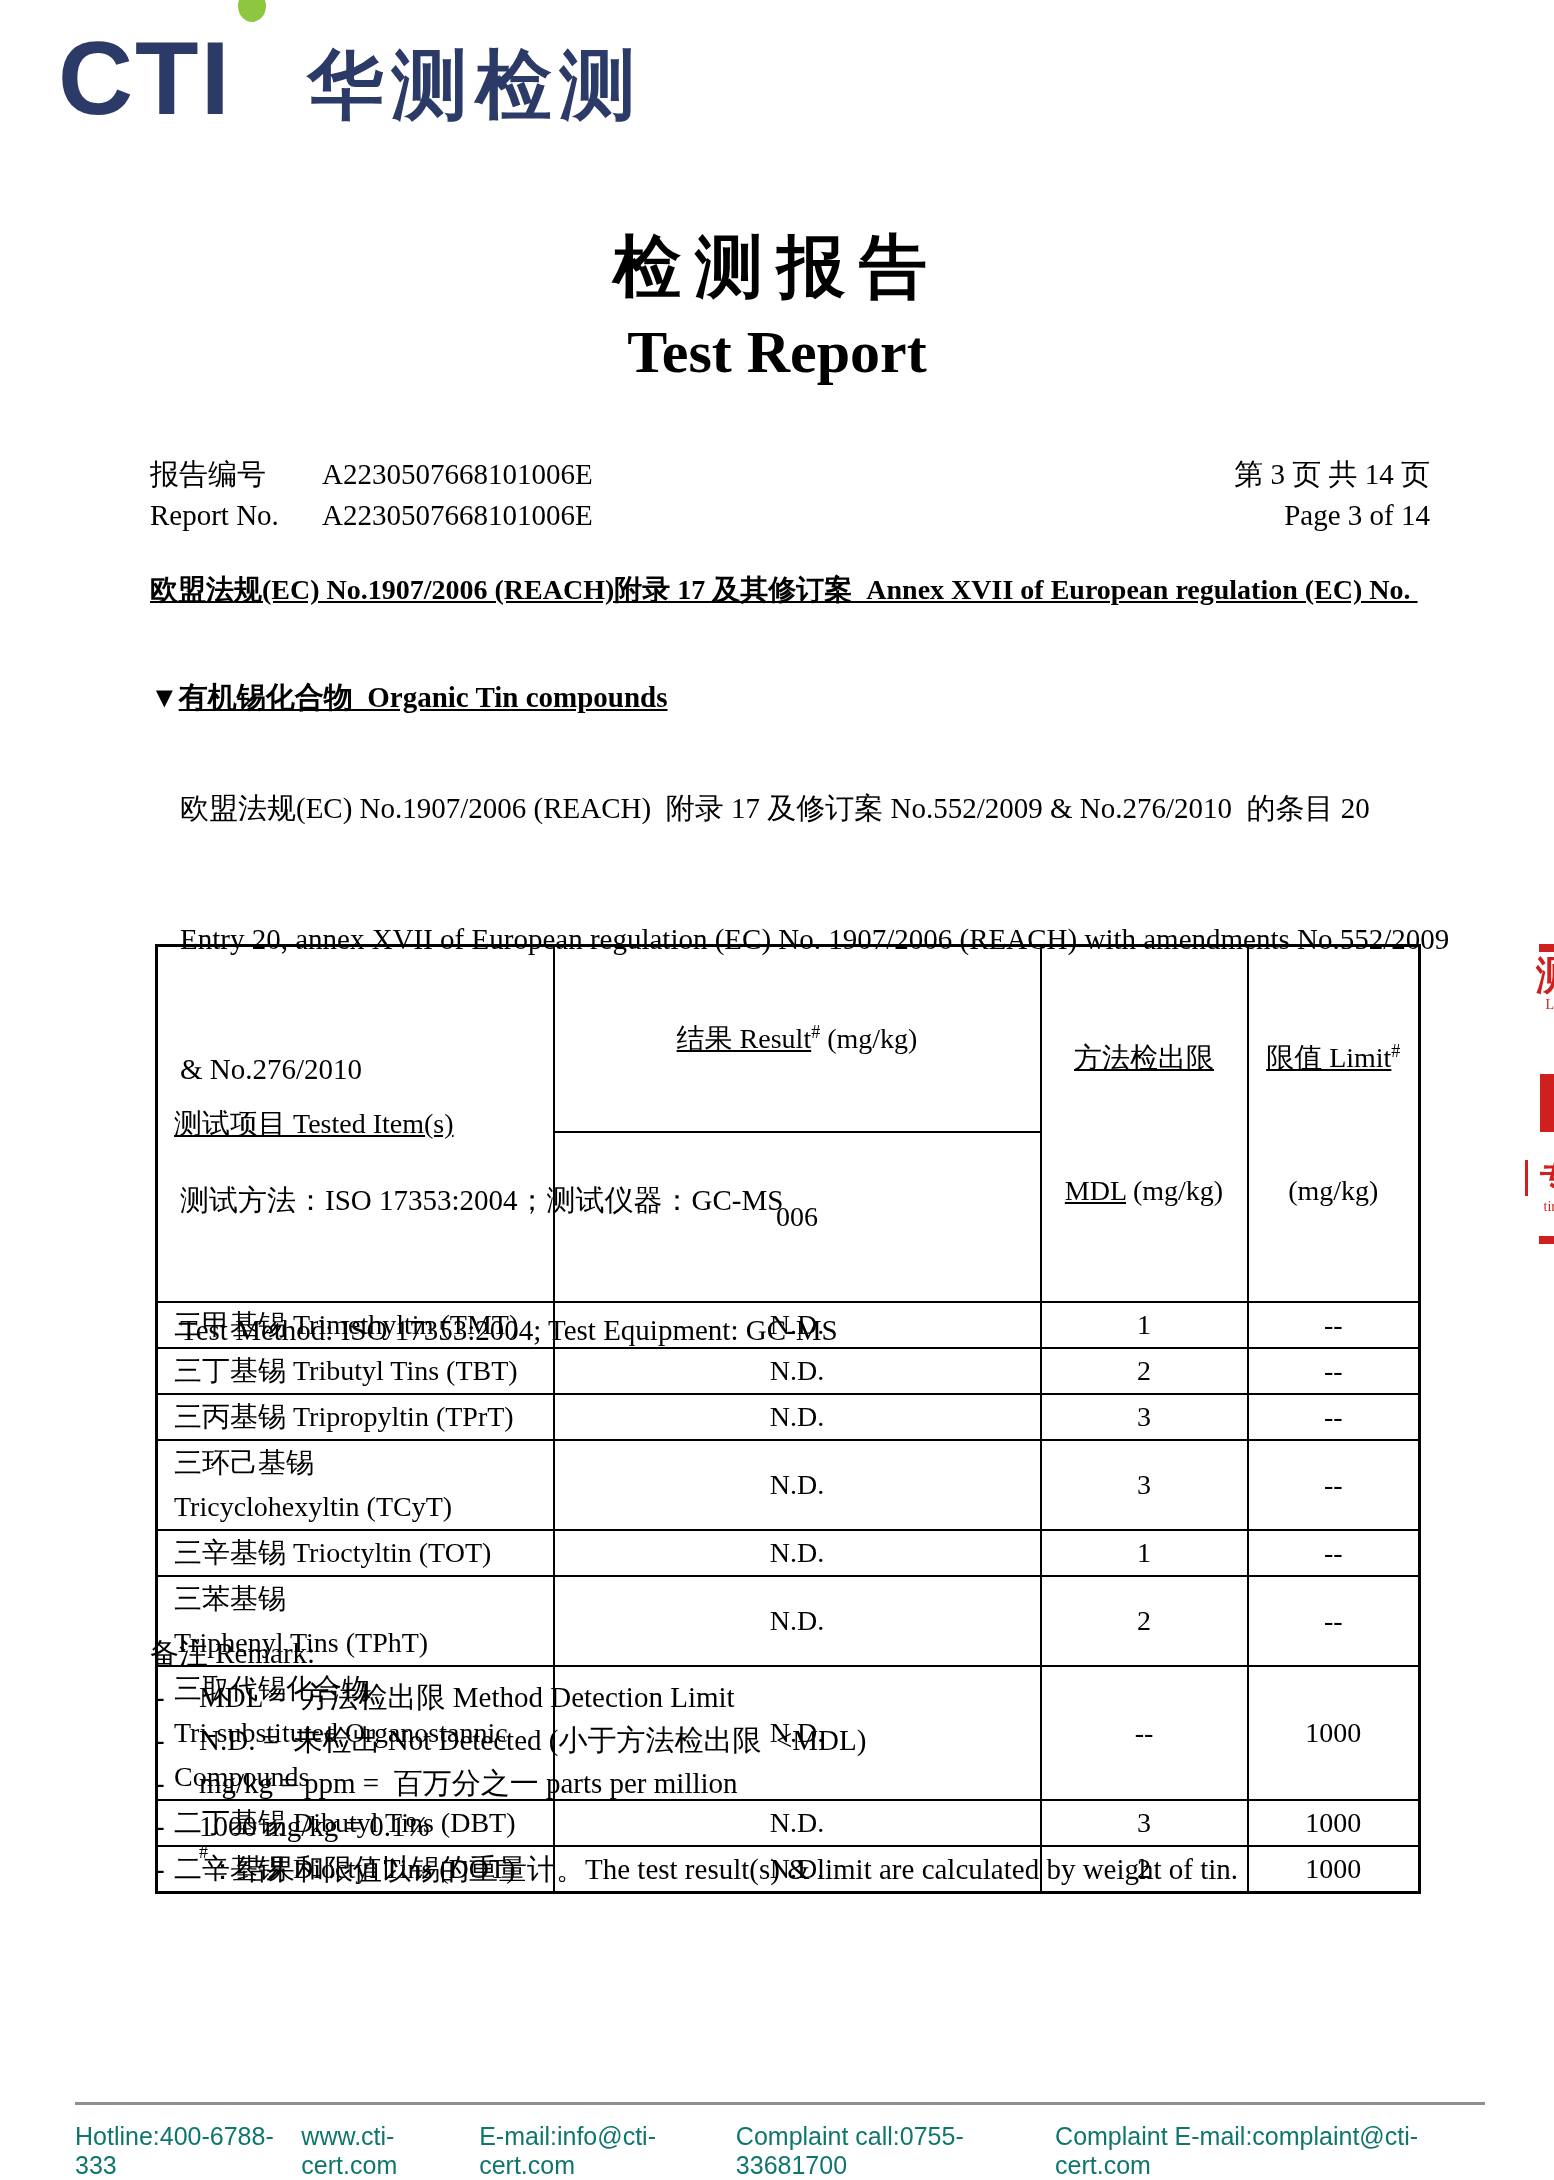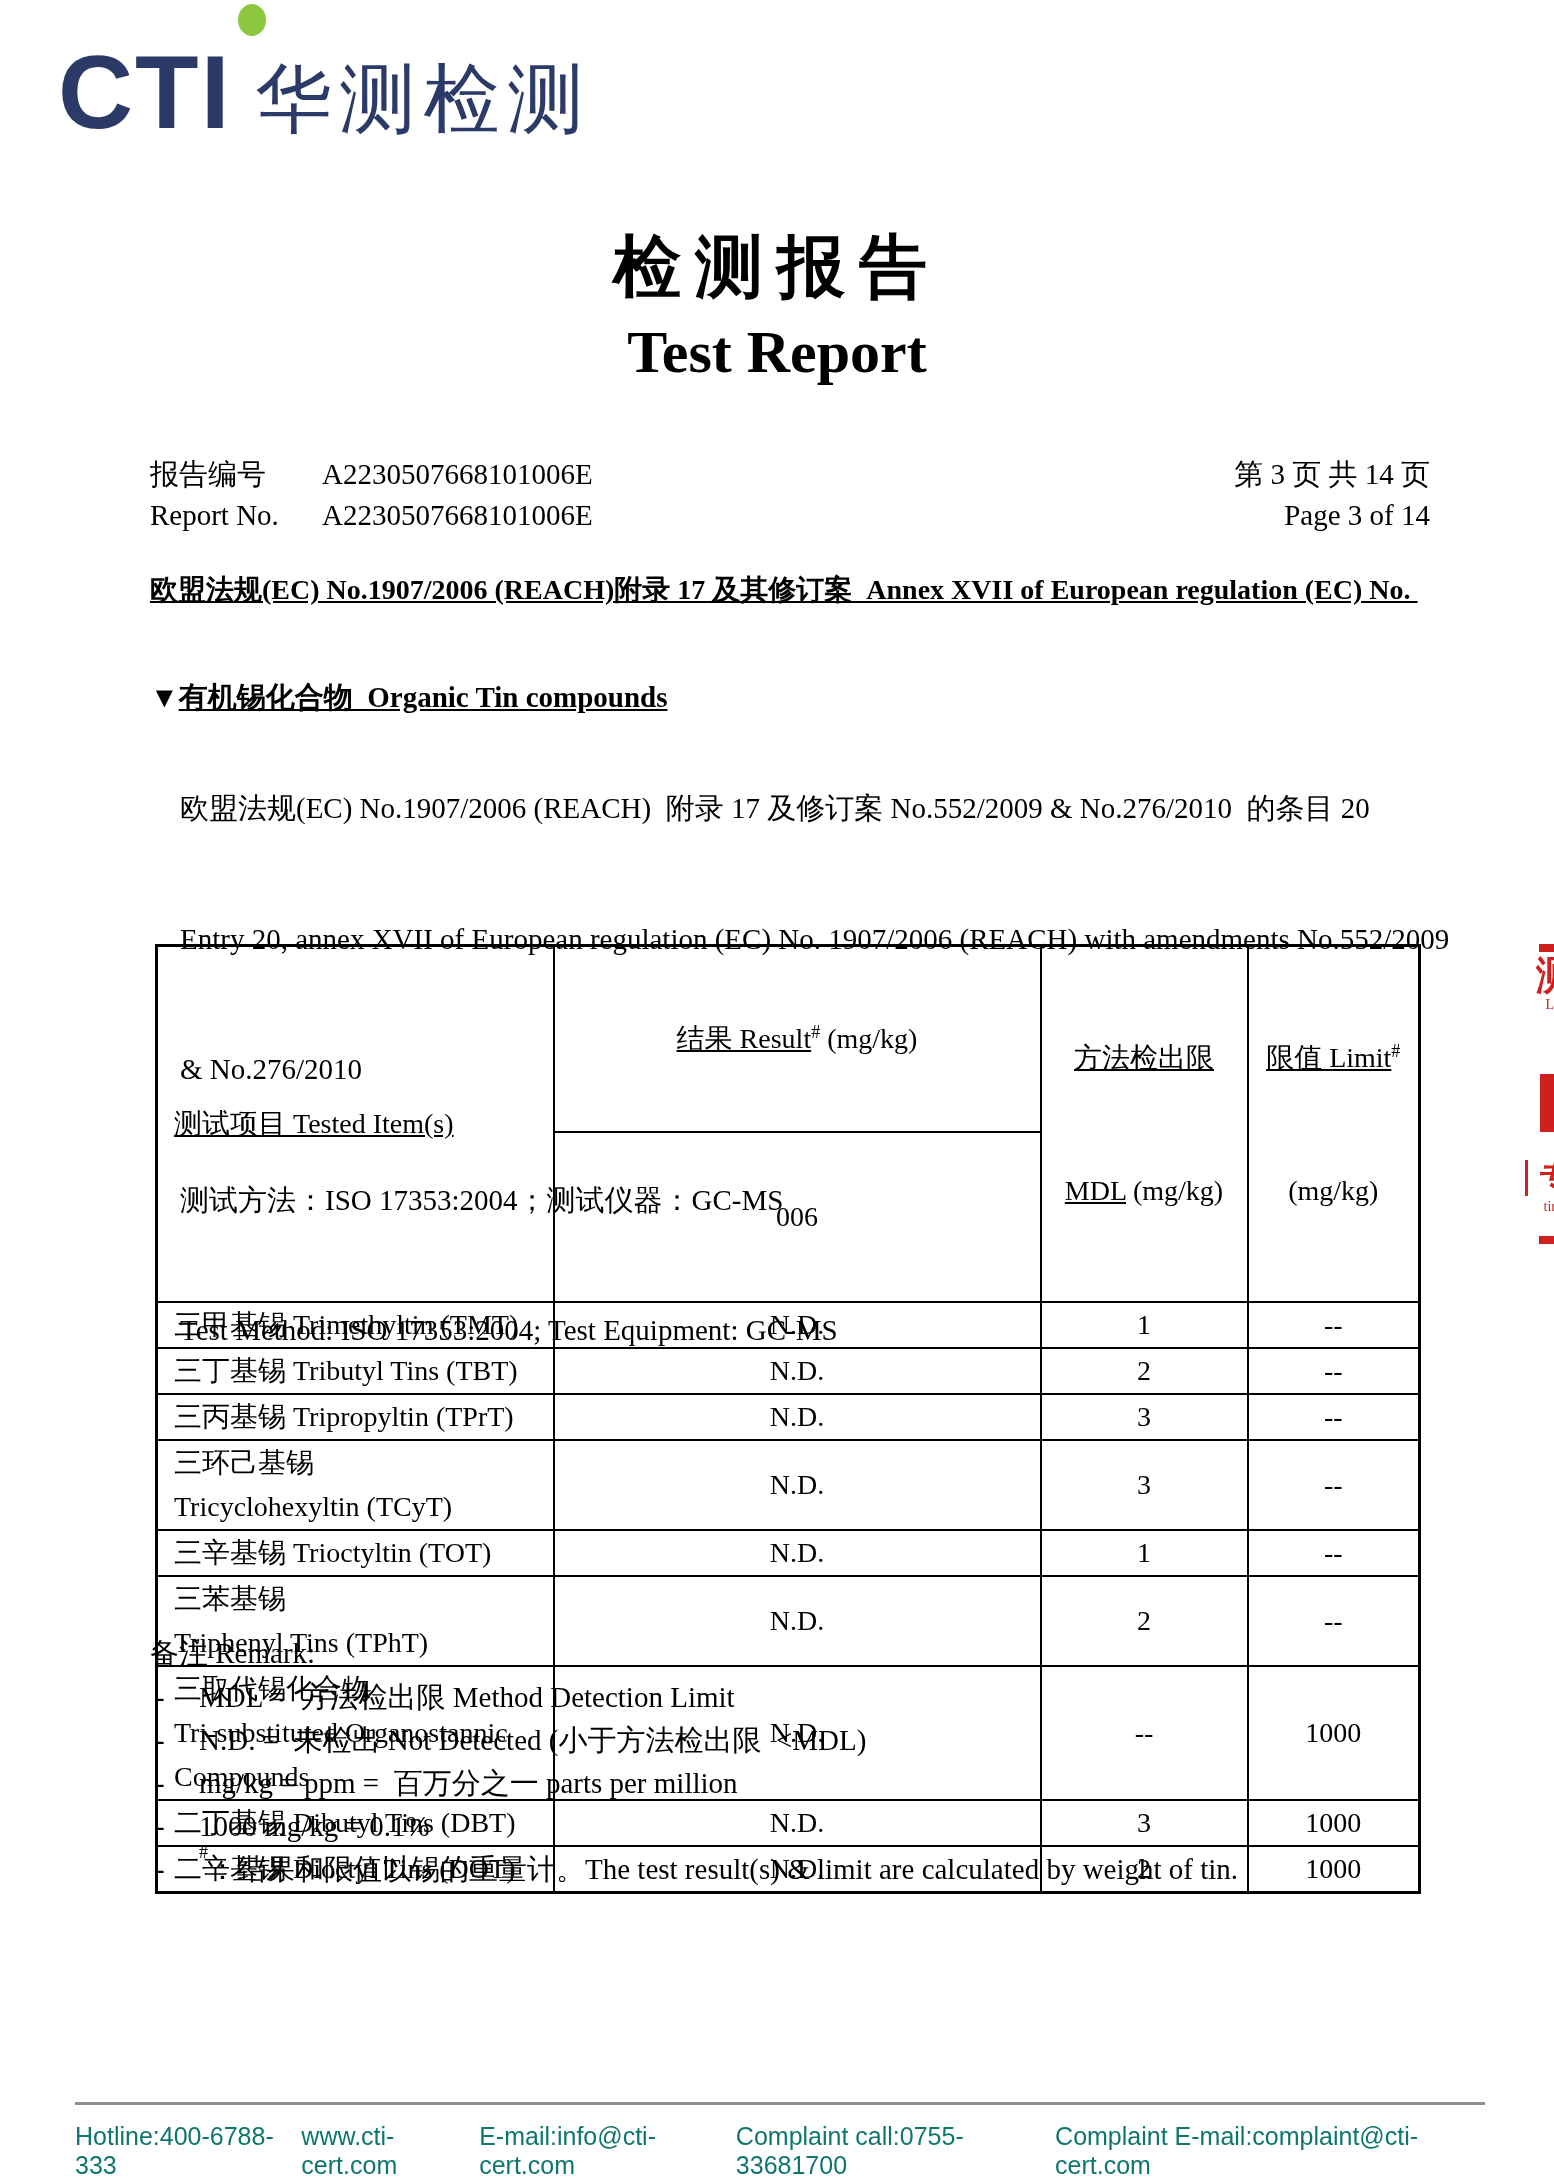--- a/index.html
+++ b/index.html
@@ -1,25 +1,25 @@
 <!DOCTYPE html>
 <html><head>
 <meta charset="utf-8">
 <style>
   html,body{margin:0;padding:0;background:#fff;}
   .page{position:relative;width:1554px;height:2180px;background:#ffffff;overflow:hidden;
         font-family:"Liberation Serif","DejaVu Serif",serif;color:#000;}
 
   
-  .logo{position:absolute;left:58px;top:50px;display:flex;align-items:flex-end;gap:24px;
+  .logo{position:absolute;left:58px;top:36px;display:flex;align-items:flex-end;gap:44px;
         font-family:"Liberation Sans","DejaVu Sans",sans-serif;color:#2c3a68;}
   .logo-cti{position:relative;font-weight:bold;font-size:104px;line-height:.82;letter-spacing:2px;}
   .cti-i{position:relative;}
   .logo-dot{position:absolute;left:6px;top:-30px;width:28px;height:32px;background:#8dc63f;border-radius:50%;}
-  .logo-cn{font-weight:normal;font-size:76px;line-height:.95;letter-spacing:8px;}
+  .logo-cn{font-weight:bold;font-size:76px;line-height:.95;letter-spacing:8px;margin-left:32px;}
 
   
   .title-cn{position:absolute;top:222px;left:0;width:100%;text-align:center;
             font-size:68px;font-weight:bold;letter-spacing:14px;}
   .title-en{position:absolute;top:318px;left:0;width:100%;text-align:center;
             font-size:60px;font-weight:bold;}
 
   
   .meta{position:absolute;top:454px;left:150px;right:124px;display:flex;
         justify-content:space-between;font-size:29px;line-height:41px;}

